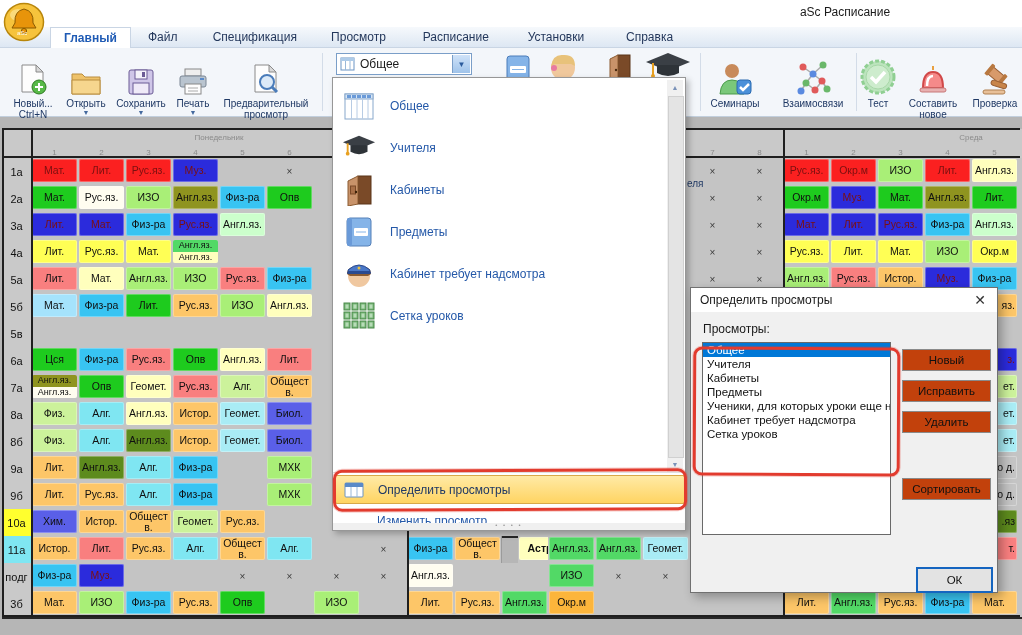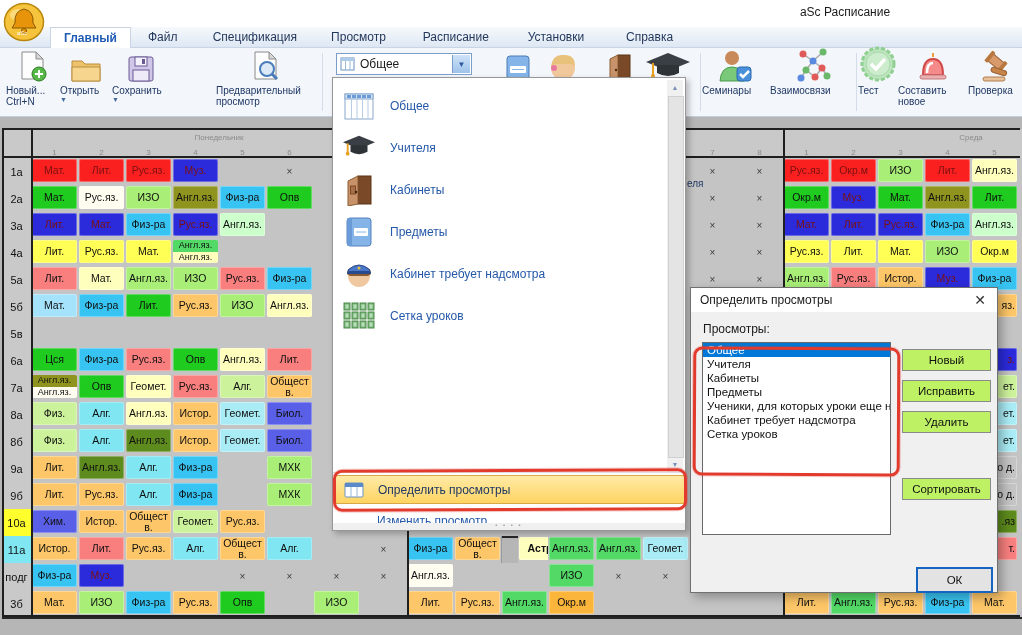--- a/index.html
+++ b/index.html
@@ -14,21 +14,21 @@
   
   #tabrow{left:0;top:27px;width:1022px;height:21px;
           background:linear-gradient(#f6f9fc,#dde7f3);border-bottom:1px solid #c9d5e4;}
   .tab{position:absolute;top:0;height:21px;line-height:21px;padding:0 13px;
        font-size:12px;color:#24385c;cursor:default;}
   .tab.active{background:#ffffff;border:1px solid #c9d5e4;border-bottom:none;
        color:#1f5bb5;font-weight:bold;}
   
   #ribbon{left:0;top:48px;width:1022px;height:69px;background:#f3f6fa;
           border-bottom:1px solid #c2cfdd;}
-  .rbtn{position:absolute;top:1px;height:64px;cursor:default;}
+  .rbtn{position:absolute;top:14px;height:64px;text-align:center;cursor:default;}
   .rbtn .ric{height:34px;display:flex;align-items:flex-end;justify-content:center;}
   .rlbl{font-size:10px;color:#1f3864;line-height:11px;margin-top:2px;}
   .rarrow{font-size:7px;color:#44699e;line-height:7px;}
   .rsep{position:absolute;top:5px;width:1px;height:58px;background:#d3dce8;}
   #hidden-frag{left:687px;top:91px;font-size:10px;color:#1f3864;z-index:2;margin-top:39px;}
   .ghost-ic{position:absolute;z-index:1;}
   
   #tt{z-index:0;}
   .dayband{position:absolute;height:17px;background:#c9c9c9;border-bottom:1px solid #9a9a9a;
            color:#8b8b8b;font-size:8px;display:flex;align-items:center;justify-content:center;}
@@ -88,21 +88,21 @@
           border:1px solid #707070;z-index:20;box-shadow:4px 4px 10px rgba(0,0,0,.3);}
   #dlg-title{position:absolute;left:0;top:0;width:100%;height:24px;background:#ffffff;}
   #dlg-title span{position:absolute;left:9px;top:5px;font-size:12px;color:#1a1a1a;}
   #dlg-close{position:absolute;right:8px;top:3px;width:18px;height:18px;font-size:14px;color:#333;
           display:flex;align-items:center;justify-content:center;font-weight:300;}
   #dlg-label{position:absolute;left:12px;top:34px;font-size:12px;color:#1a1a1a;}
   #dlg-list{position:absolute;left:11px;top:54px;width:187px;height:191px;background:#ffffff;
           border:1px solid #696969;overflow:hidden;}
   .litem{height:14px;line-height:14px;font-size:11.5px;color:#111;padding-left:4px;white-space:nowrap;}
   .litem.sel{background:#0078d7;color:#ffffff;}
-  .dbtn{position:absolute;left:211px;width:87px;height:20px;background:#bef264;border:1px solid #8a8a8a;
+  .dbtn{position:absolute;left:211px;width:87px;height:20px;background:#c2410c;border:1px solid #8a8a8a;
         font-size:11.5px;color:#111;display:flex;align-items:center;justify-content:center;}
   #dlg-ok{position:absolute;left:225px;top:279px;width:73px;height:22px;background:#e3e3e3;
         border:2px solid #1565c0;font-size:11.5px;color:#111;
         display:flex;align-items:center;justify-content:center;}
 </style>
 </head>
 <body>
 
 <div class="abs" id="titlebar">
   <div class="abs" id="app-title">aSc Расписание</div>
@@ -184,20 +184,34 @@
     <div class="rbtn" style="left: 112px; width: 58px;">
       <div class="ric">
         <svg width="28" height="28" viewBox="0 0 28 28">
           <rect x="2" y="2" width="24" height="24" rx="2" fill="#cfc6e8" stroke="#6b5b95"></rect>
           <rect x="8" y="2" width="12" height="9" fill="#f4f2fa" stroke="#6b5b95"></rect>
           <rect x="15" y="4" width="3" height="5" fill="#6b5b95"></rect>
           <rect x="6" y="15" width="16" height="11" fill="#efeaf8" stroke="#6b5b95"></rect>
         </svg>
       </div>
       <div class="rlbl">Сохранить</div>
+      <div class="rarrow">▼</div>
+    </div>
+    <div class="rbtn" style="left: 170px; width: 46px;">
+      <div class="ric">
+        <svg width="30" height="28" viewBox="0 0 30 28">
+          <rect x="7" y="1" width="16" height="7" fill="#eee" stroke="#888"></rect>
+          <rect x="2" y="8" width="26" height="11" rx="2" fill="#b9c4cf" stroke="#7a8694"></rect>
+          <rect x="22" y="10" width="4" height="2" fill="#5a8ac8"></rect>
+          <rect x="7" y="16" width="16" height="10" fill="#fdfdfd" stroke="#888"></rect>
+          <line x1="10" y1="20" x2="20" y2="20" stroke="#aaa"></line>
+          <line x1="10" y1="23" x2="20" y2="23" stroke="#aaa"></line>
+        </svg>
+      </div>
+      <div class="rlbl">Печать</div>
       <div class="rarrow">▼</div>
     </div>
     <div class="rbtn" style="left: 216px; width: 100px;">
       <div class="ric">
         <svg width="30" height="32" viewBox="0 0 30 32">
           <path d="M4 1 h14 l7 7 v20 h-21z" fill="#fdfdfd" stroke="#8a8a8a"></path>
           <path d="M18 1 l7 7 h-7z" fill="#d8d8d8" stroke="#8a8a8a"></path>
           <circle cx="16" cy="18" r="7" fill="#dceaf8" stroke="#4a7cba" stroke-width="2"></circle>
           <line x1="21" y1="23" x2="26" y2="28" stroke="#4a7cba" stroke-width="3"></line>
         </svg>

